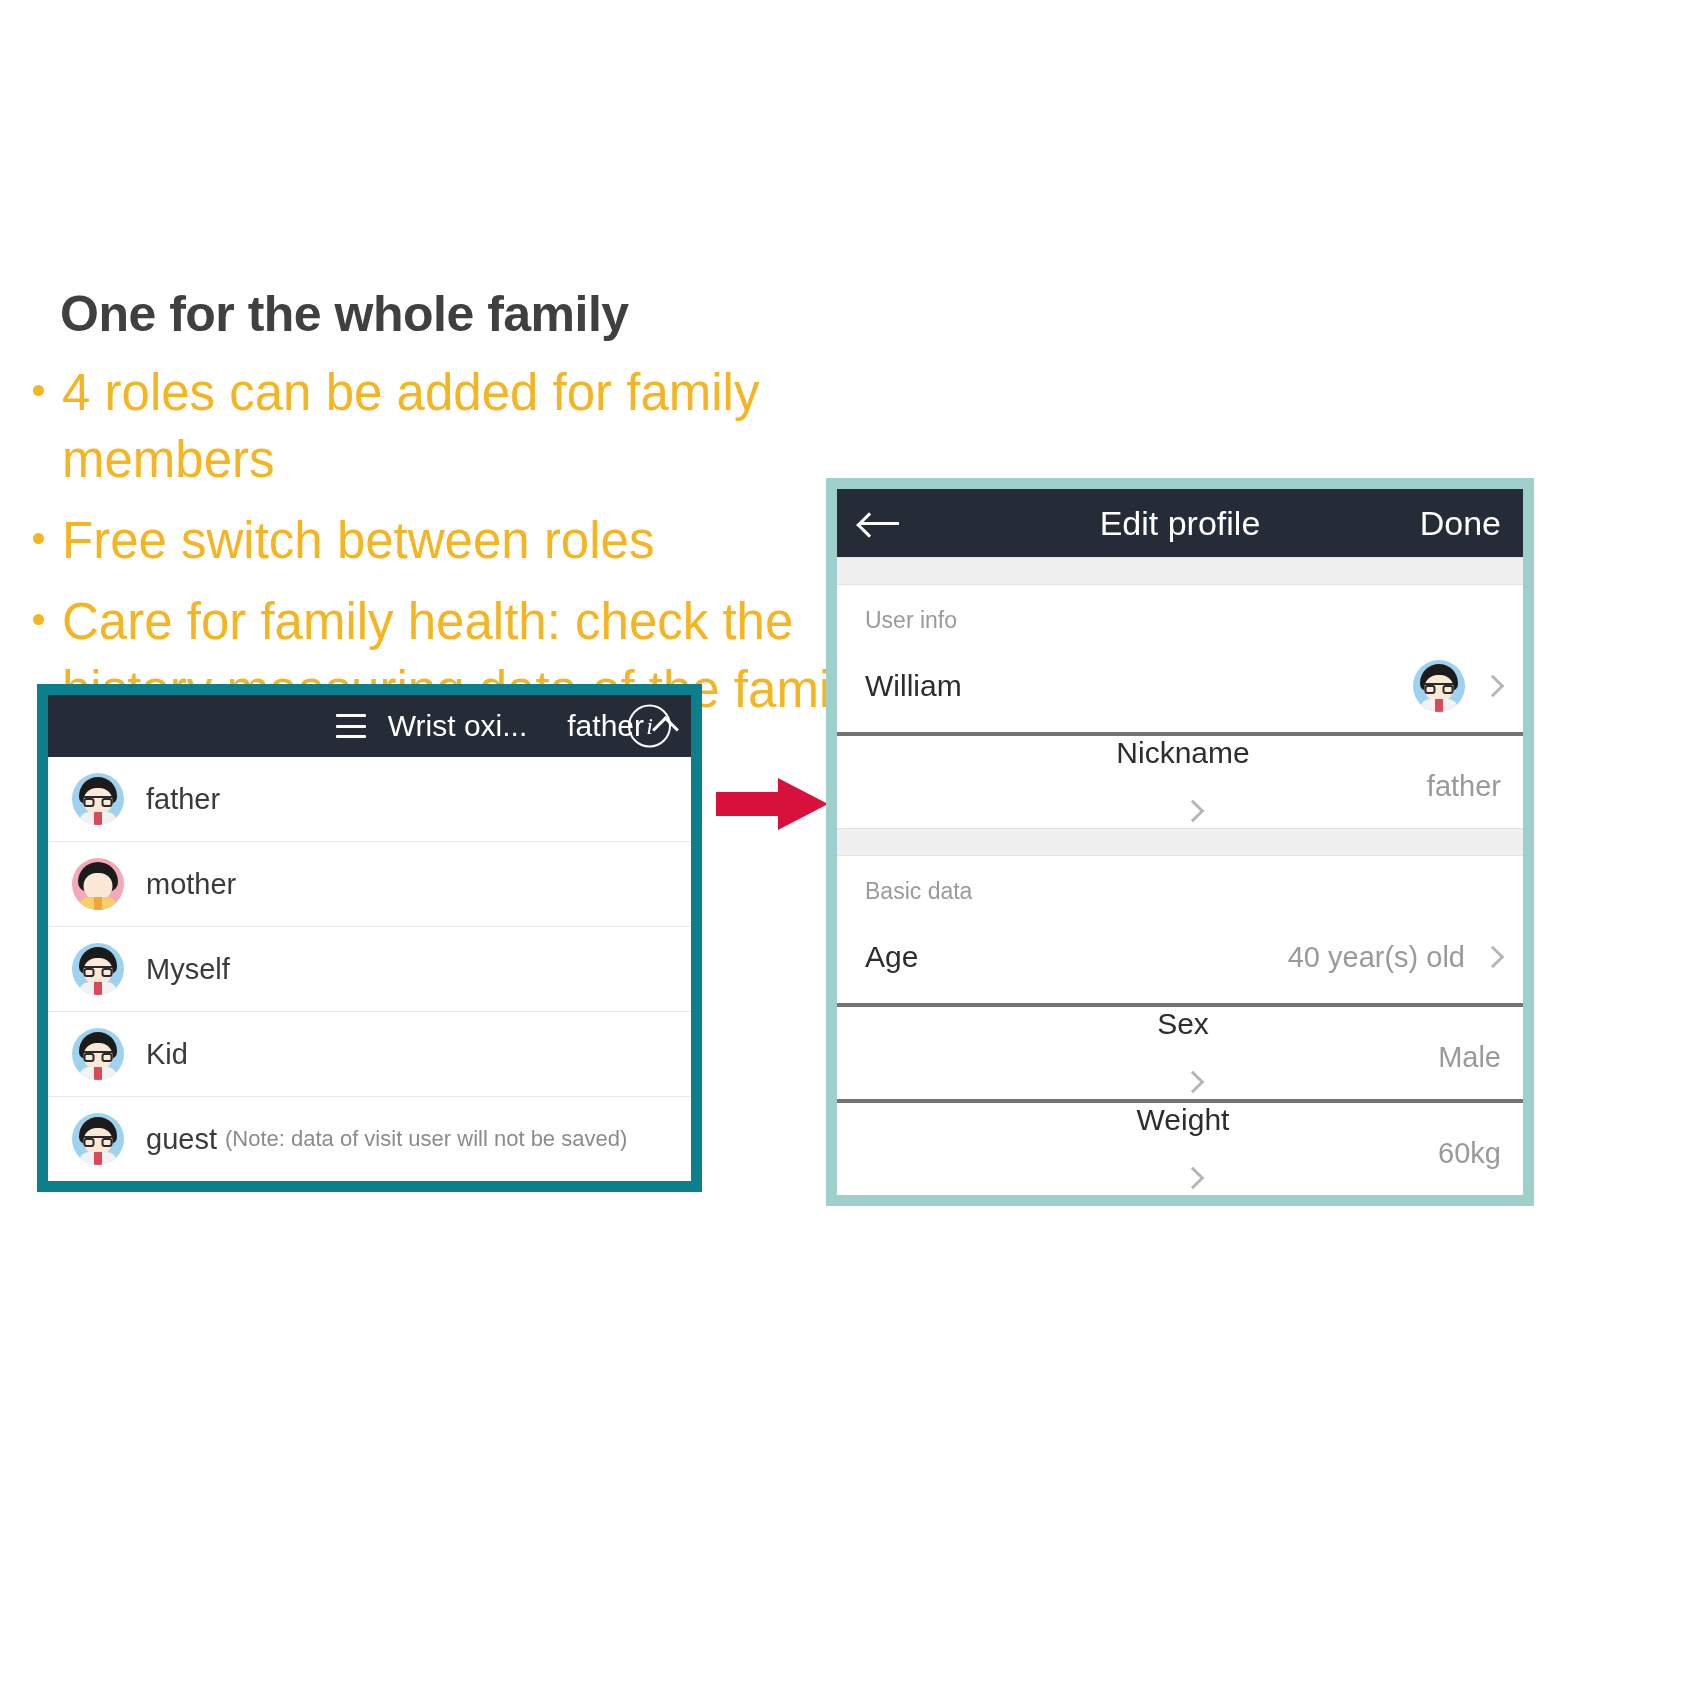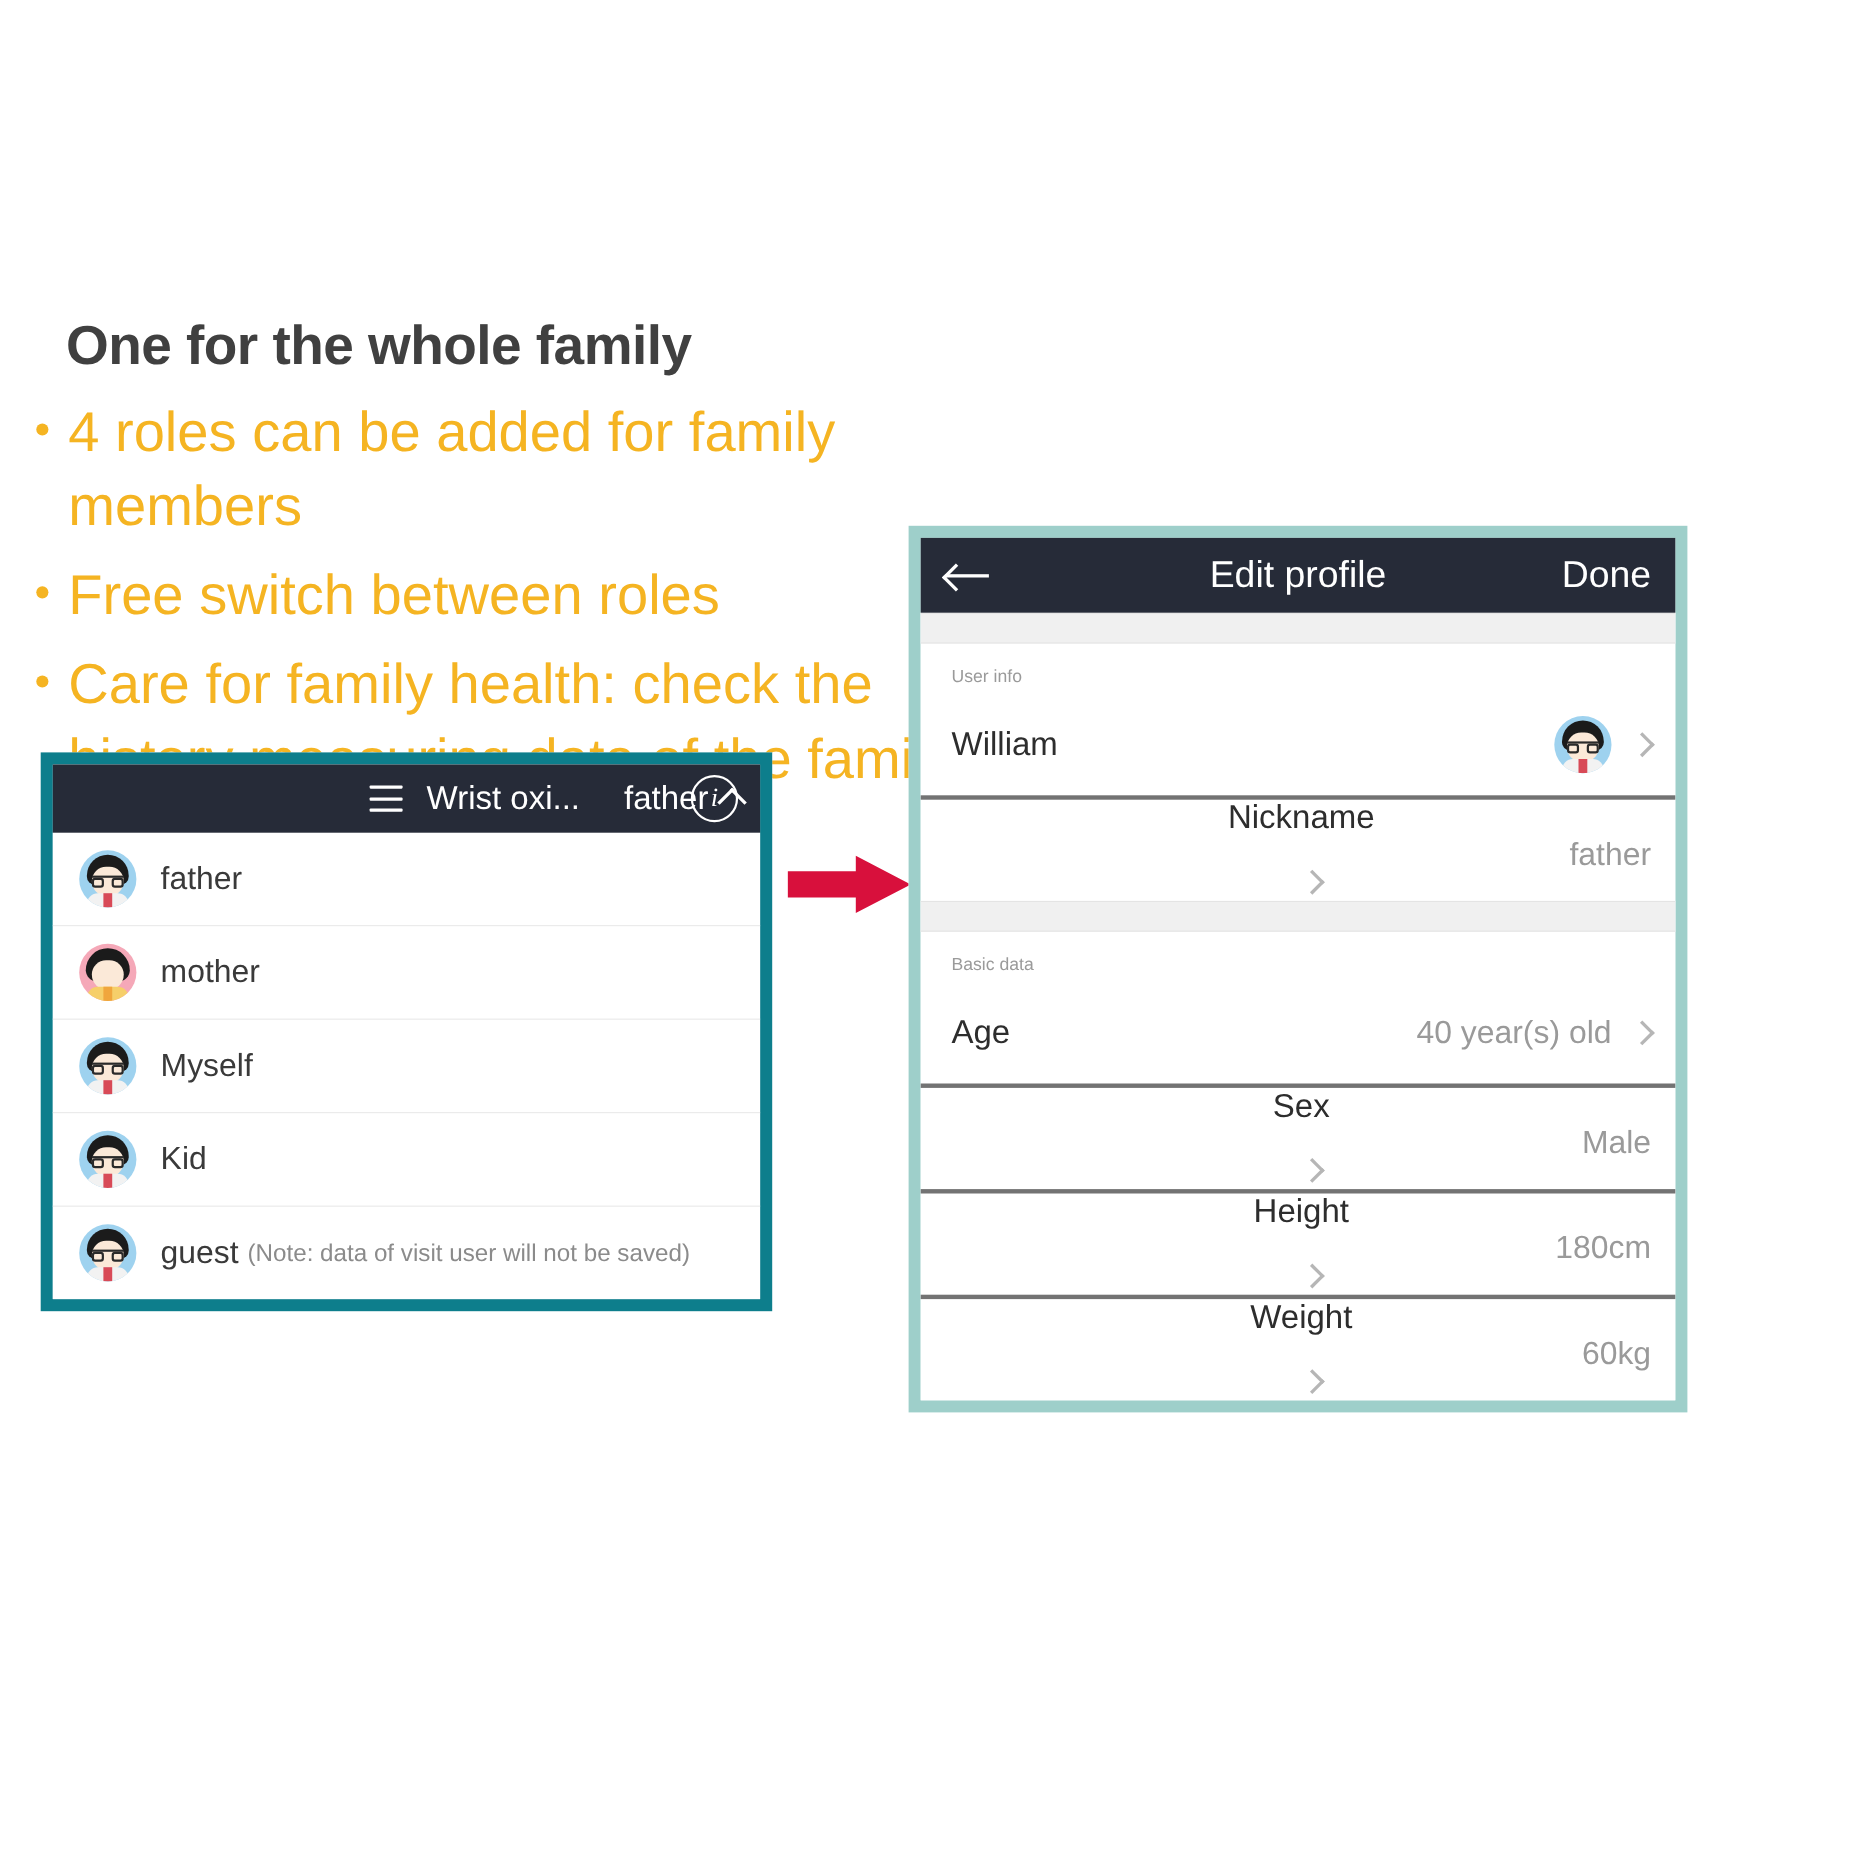--- a/index.html
+++ b/index.html
@@ -306,21 +306,21 @@
   }
 
   .form-body { background: #ffffff; }
   .section-gap {
     height: 26px;
     background: #f0f0f0;
     border-top: 1px solid #e4e4e4;
     border-bottom: 1px solid #e4e4e4;
   }
   .section-label {
-    font-size: 16px;
+    font-size: 23px;
     color: #9a9a9a;
     padding: 22px 0 6px 28px;
   }
   .form-row {
     display: flex;
     align-items: center;
     height: 92px;
     padding: 0 22px 0 28px;
     cursor: pointer;
   }
@@ -476,23 +476,18 @@
       <span class="form-label">Age</span>
       <span class="form-value">40 year(s) old</span>
       <span class="chev"></span>
     </div>
     <div class="form-row">
       <span class="form-label">Sex</span>
       <span class="form-value">Male</span>
       <span class="chev"></span>
     </div>
     <div class="form-row">
-      <span class="form-label">Height</span>
-      <span class="form-value">180cm</span>
-      <span class="chev"></span>
-    </div>
-    <div class="form-row">
       <span class="form-label">Weight</span>
       <span class="form-value">60kg</span>
       <span class="chev"></span>
     </div>
   </div>
 </div>
 
 </body></html>

